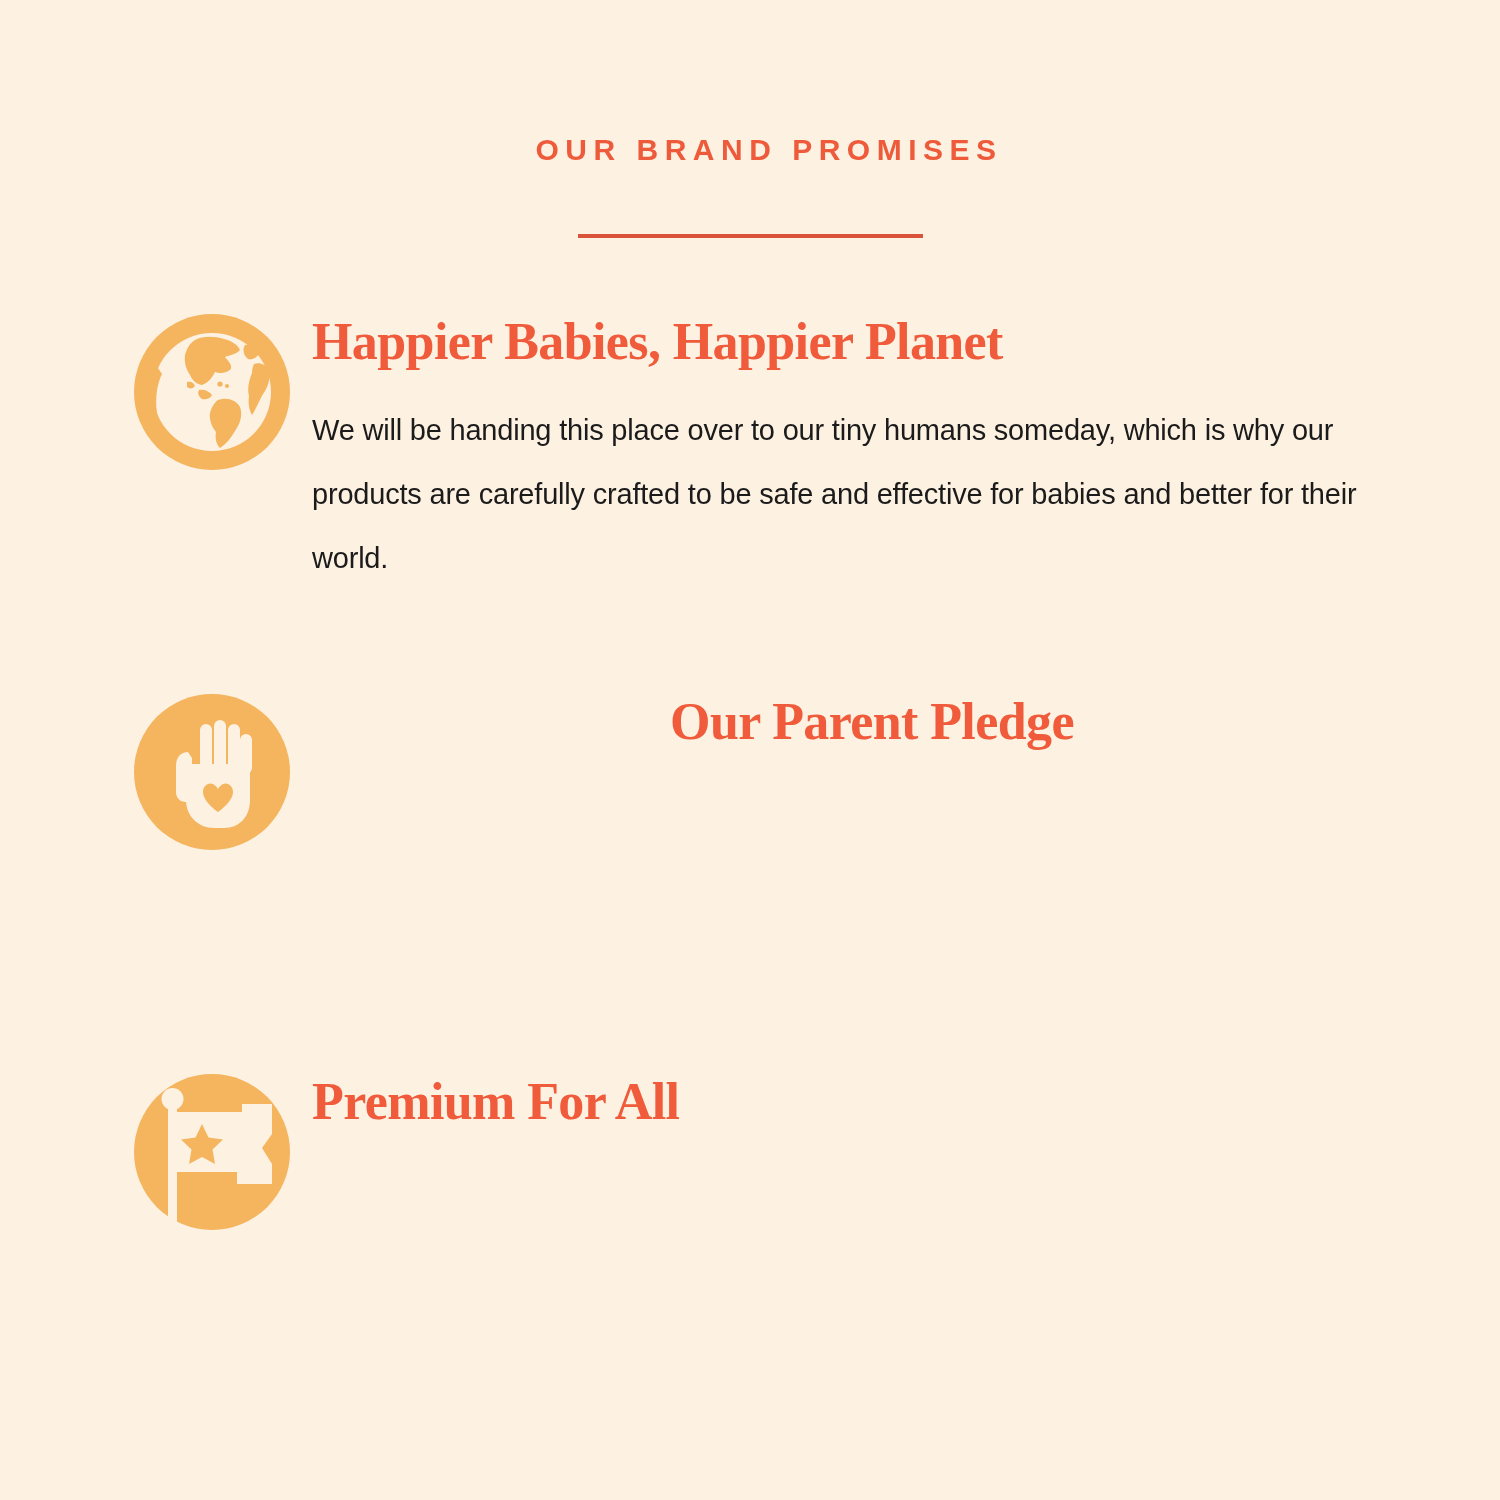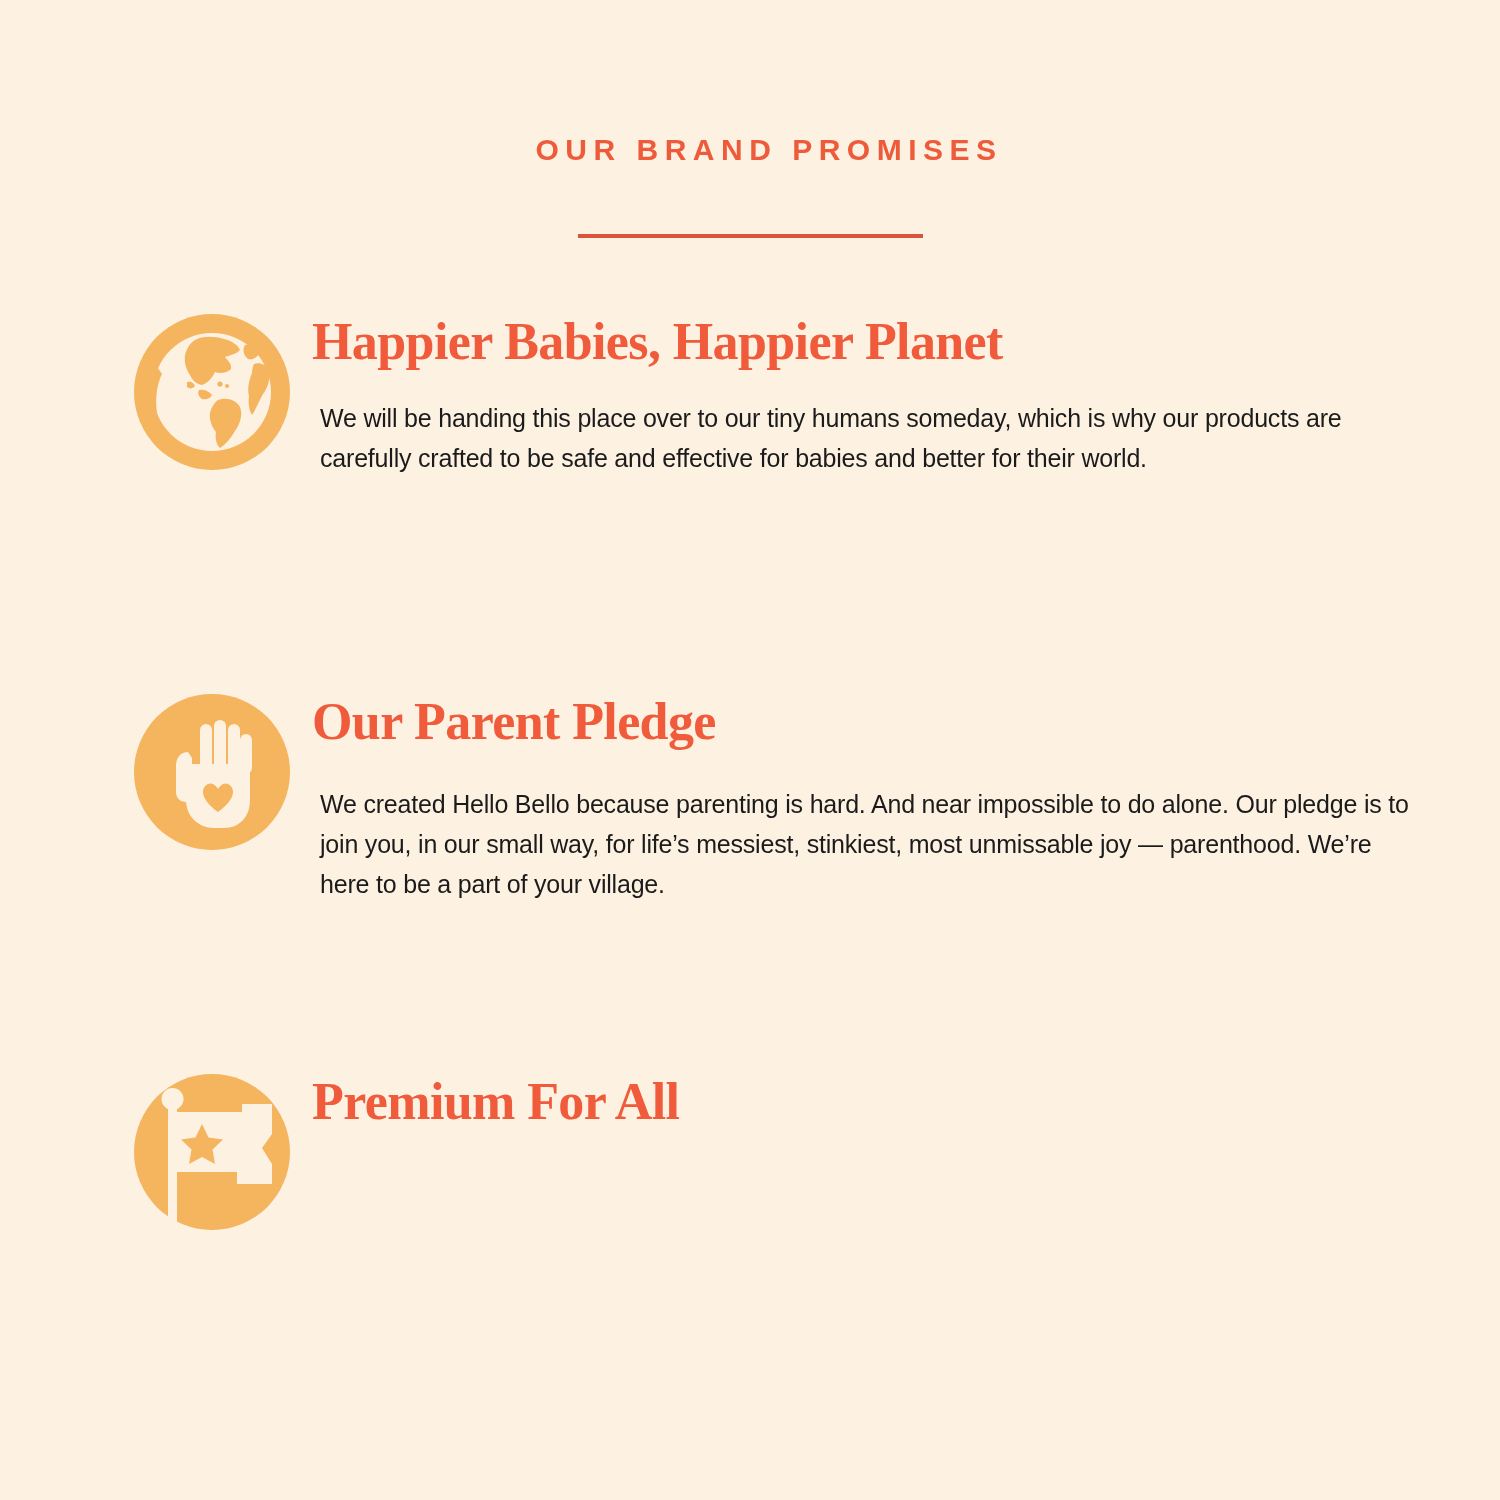--- a/index.html
+++ b/index.html
@@ -74,29 +74,29 @@
     color: #EF5B3B;
     font-size: 52px;
     font-weight: bold;
     line-height: 60px;
     letter-spacing: -0.6px;
     margin: 0 0 26px 0;
     font-family: Liberation Serif, serif;
   }
   .promise-text {
     color: #1B1B1B;
-    font-size: 25px;
-    line-height: 40px;
-    margin: 8px;
+    font-size: 29px;
+    line-height: 64px;
+    margin: 0;
     font-family: "Liberation Sans", sans-serif;
     letter-spacing: -0.2px;
   }
   .p2 .promise-title { margin-bottom: 32px; }
   .p3 .promise-title { margin-bottom: 20px; }
-  .p2 .promise-body { width: 1120px; }
+  .p2 .promise-body { width: 1120px; text-align: center; }
   .p3 .promise-body { width: 1090px; }
 </style>
 </head>
 <body>
 
 <div class="page">
 
   <div class="eyebrow">OUR BRAND PROMISES</div>
   <div class="divider"></div>
 
@@ -151,21 +151,20 @@
         <rect x="108" y="42" width="12" height="40" rx="6" fill="#FDF1E2"></rect>
 
         <path d="M56 60 C48 60 44 66 44 74 L44 100 C44 106 48 110 54 110 L60 104 L60 66 Z" fill="#FDF1E2"></path>
 
         <path d="M86 120 C86 120 71 110 71 100 C71 94 76 90 81 92 C83 93 85 95 86 97
                  C87 95 89 93 91 92 C96 90 101 94 101 100 C101 110 86 120 86 120 Z" fill="#F4B55E"></path>
       </svg>
     </div>
     <div class="promise-body">
       <h2 class="promise-title">Our Parent Pledge</h2>
-      <p class="promise-text">We created Hello Bello because parenting is hard. And near impossible to do alone. Our pledge is to join you, in our small way, for life’s messiest, stinkiest, most unmissable joy — parenthood. We’re here to be a part of your village.</p>
     </div>
   </div>
 
   <div class="promise p3">
     <div class="icon-wrap">
       <svg width="160" height="160" viewBox="0 0 160 160" aria-hidden="true">
         <circle cx="80" cy="80" r="78" fill="#F4B55E"></circle>
 
         <rect x="36" y="30" width="9" height="130" rx="4" fill="#FDF1E2"></rect>
 

